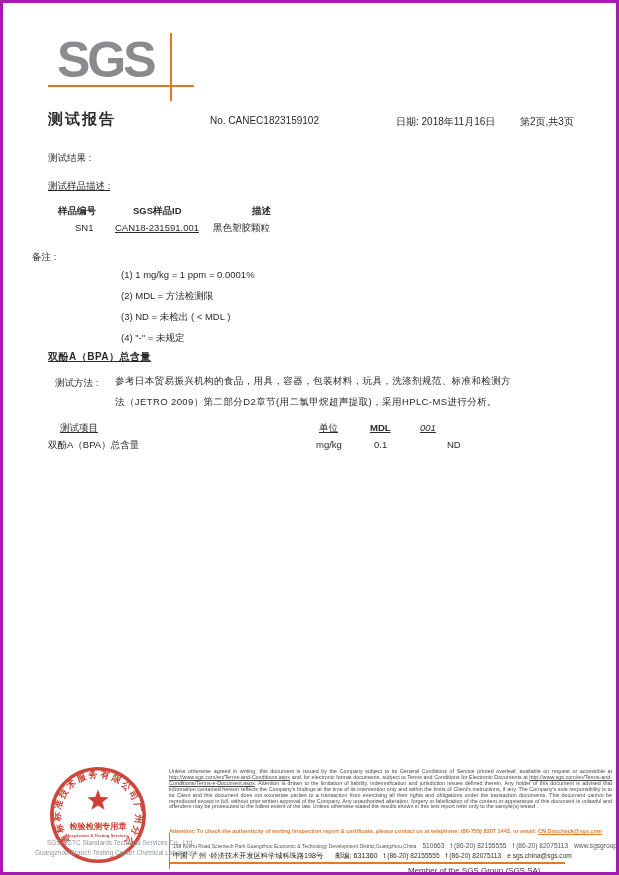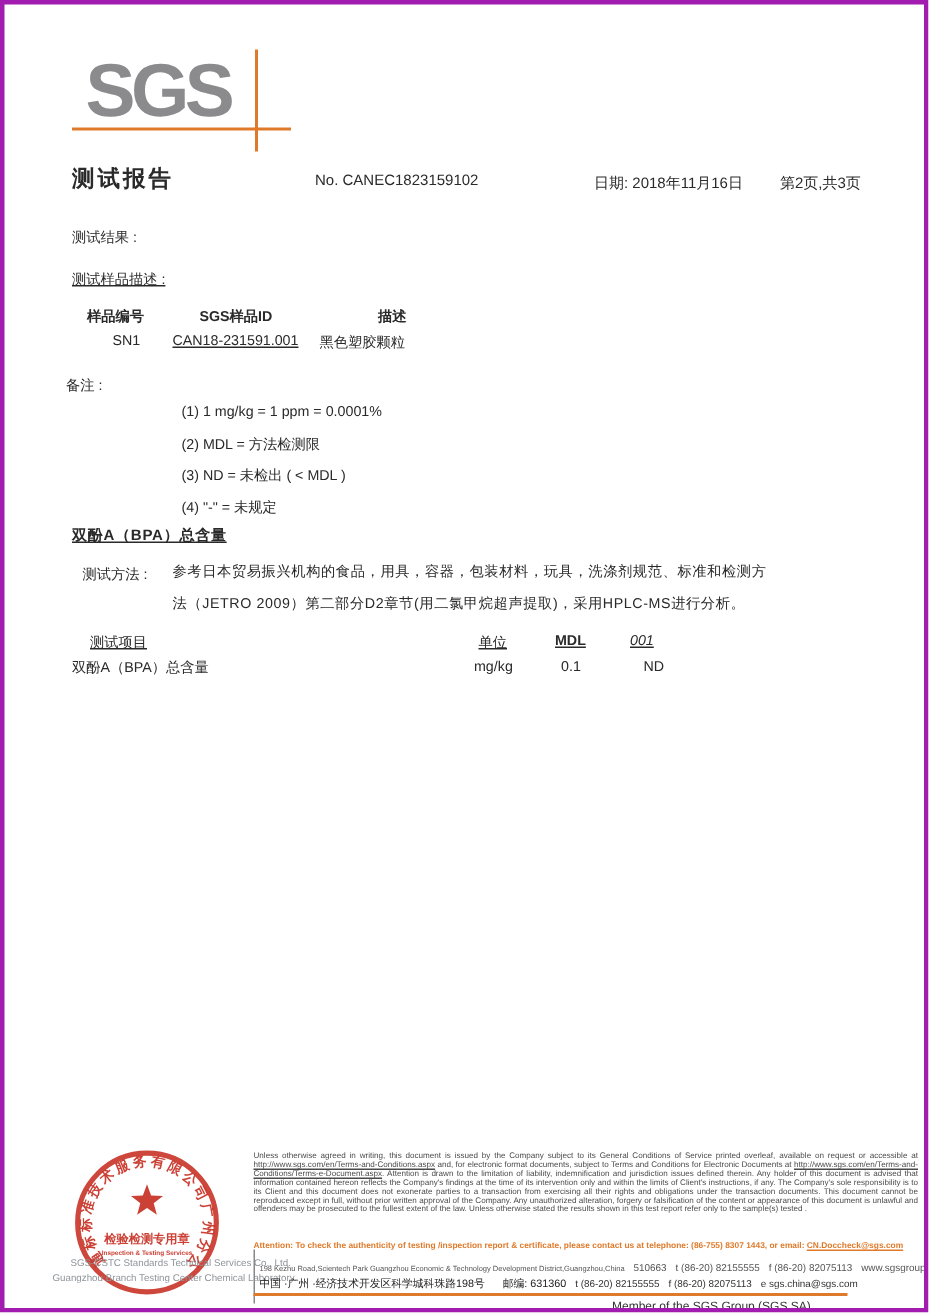--- a/index.html
+++ b/index.html
@@ -20,31 +20,31 @@
   .report-page{left:517px;top:112px;font-size:10px;}
   
   .t9{font-size:9.5px;}
   .bold{font-weight:bold;}
   .u{text-decoration:underline;}
   .it{font-style:italic;}
   .results-label{left:45px;top:149px;}
   .sample-desc-label{left:45px;top:177px;}
   .st-h1{left:55px;top:202px;}  .st-h2{left:130px;top:202px;}  .st-h3{left:204px;top:202px;margin-left:45px;}
   .st-r1{left:72px;top:219px;}  .st-r2{left:112px;top:219px;text-decoration:underline;} .st-r3{left:210px;top:219px;}
-  .remarks-label{left:41px;top:248px;text-align:right;}
+  .remarks-label{left:29px;top:248px;text-align:right;}
   .rm0{left:118px;top:266px;} .rm1{left:118px;top:287px;}
   .rm2{left:118px;top:308px;} .rm3{left:118px;top:329px;}
   .bpa-heading{left:45px;top:347px;font-size:10px;font-weight:bold;text-decoration:underline;letter-spacing:0.5px;}
   .method-label{left:52px;top:374px;}
   .method-l1{left:112px;top:372px;letter-spacing:0.4px;}
   .method-l2{left:112px;top:393px;letter-spacing:0.4px;}
   .rt-h1{left:57px;top:419px;}  .rt-h2{left:316px;top:419px;}
   .rt-h3{left:367px;top:419px;} .rt-h4{left:417px;top:419px;}
   .rt-r1{left:45px;top:436px;}  .rt-r2{left:313px;top:436px;}
-  .rt-r3{left:371px;top:436px;} .rt-r4{left:426px;top:436px;}
+  .rt-r3{left:371px;top:436px;} .rt-r4{left:444px;top:436px;}
   
   .stamp{left:44px;top:761px;width:102px;height:102px;position:absolute;}
   .company1{left:44px;top:836px;font-size:6.5px;color:#8f959a;}
   .company2{left:32px;top:846px;font-size:6.5px;color:#8f959a;}
   .disclaimer{position:absolute;left:166px;top:766px;width:443px;font-size:5.4px;
     line-height:5.9px;color:#4a4a4a;text-align:justify;white-space:normal;}
   .link{text-decoration:underline;}
   .attention{position:absolute;left:166px;top:825px;width:443px;font-size:5.6px;line-height:6.3px;
     font-weight:bold;color:#df7a2b;white-space:normal;}
   .attention .link{color:#df7a2b;}

